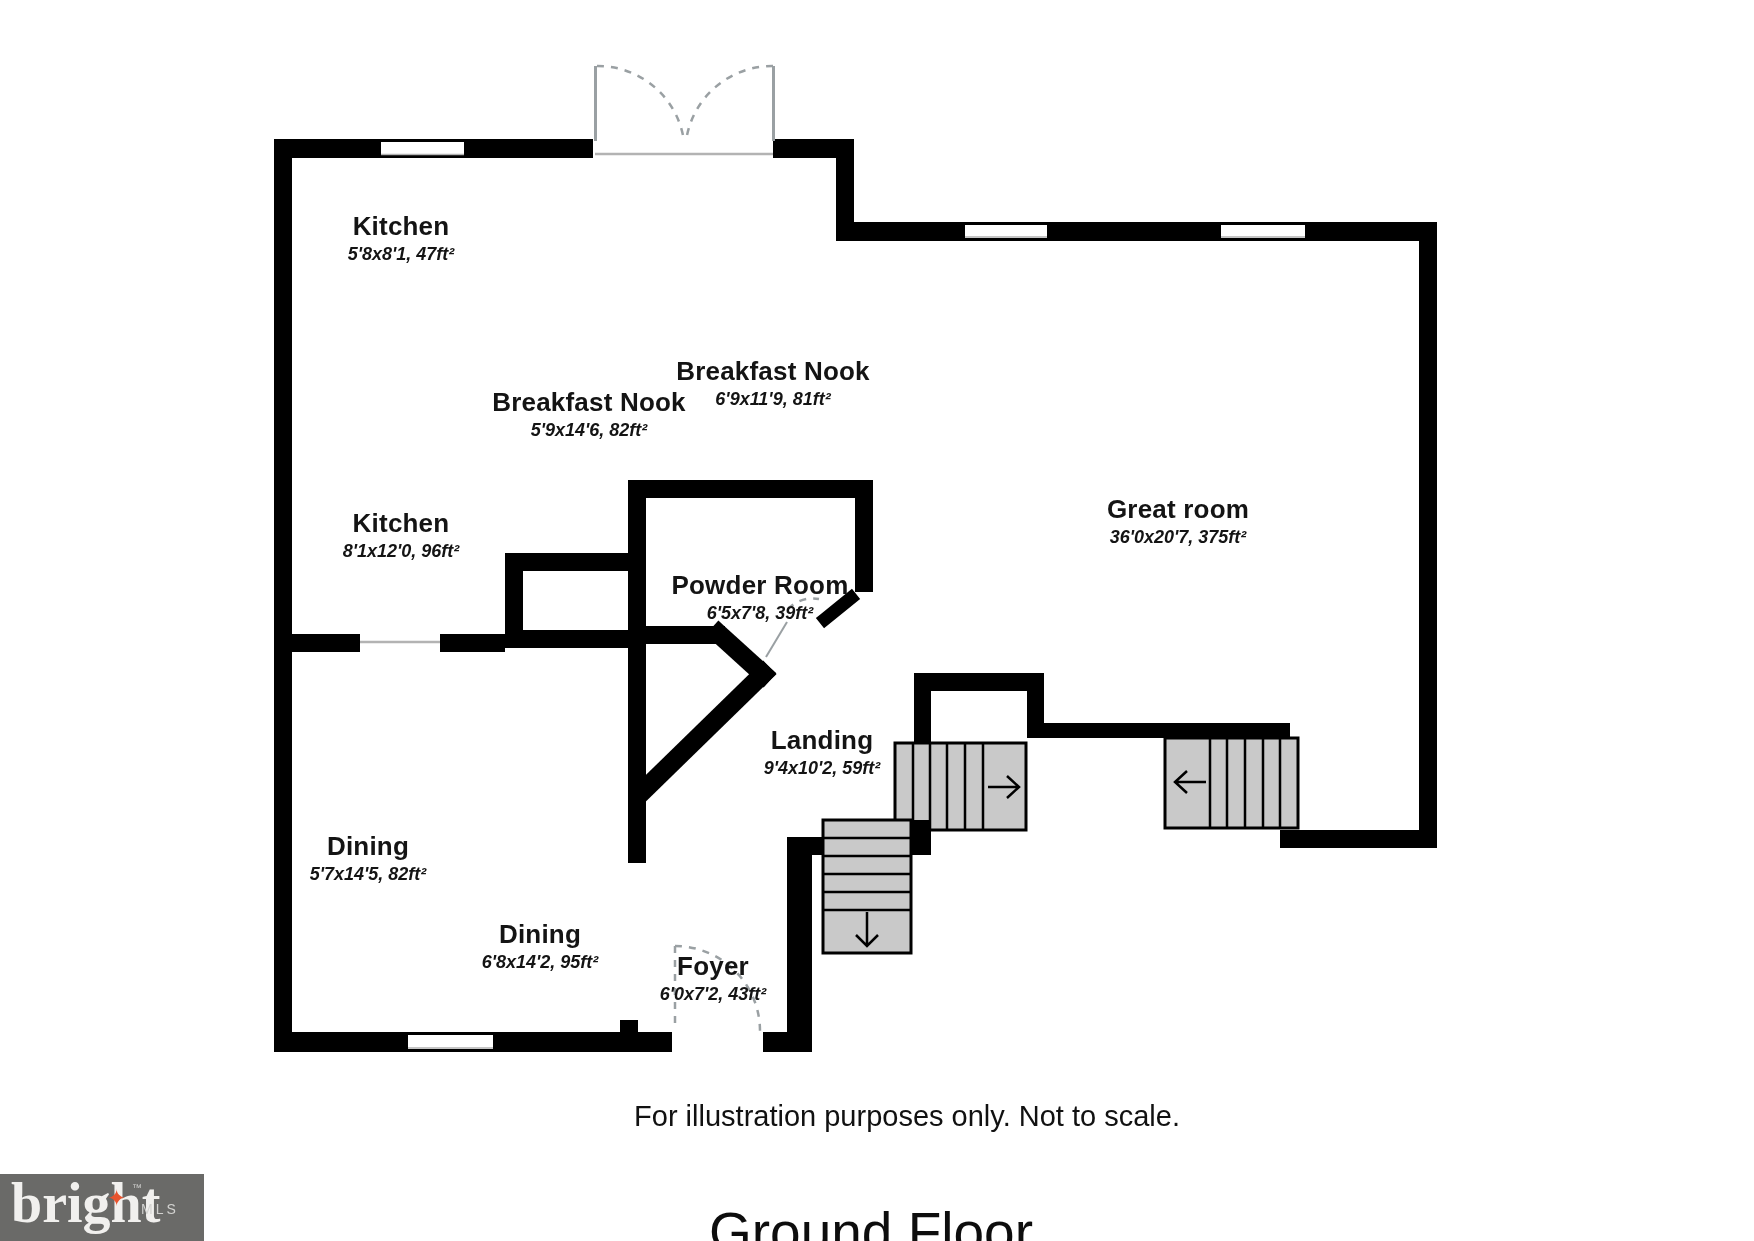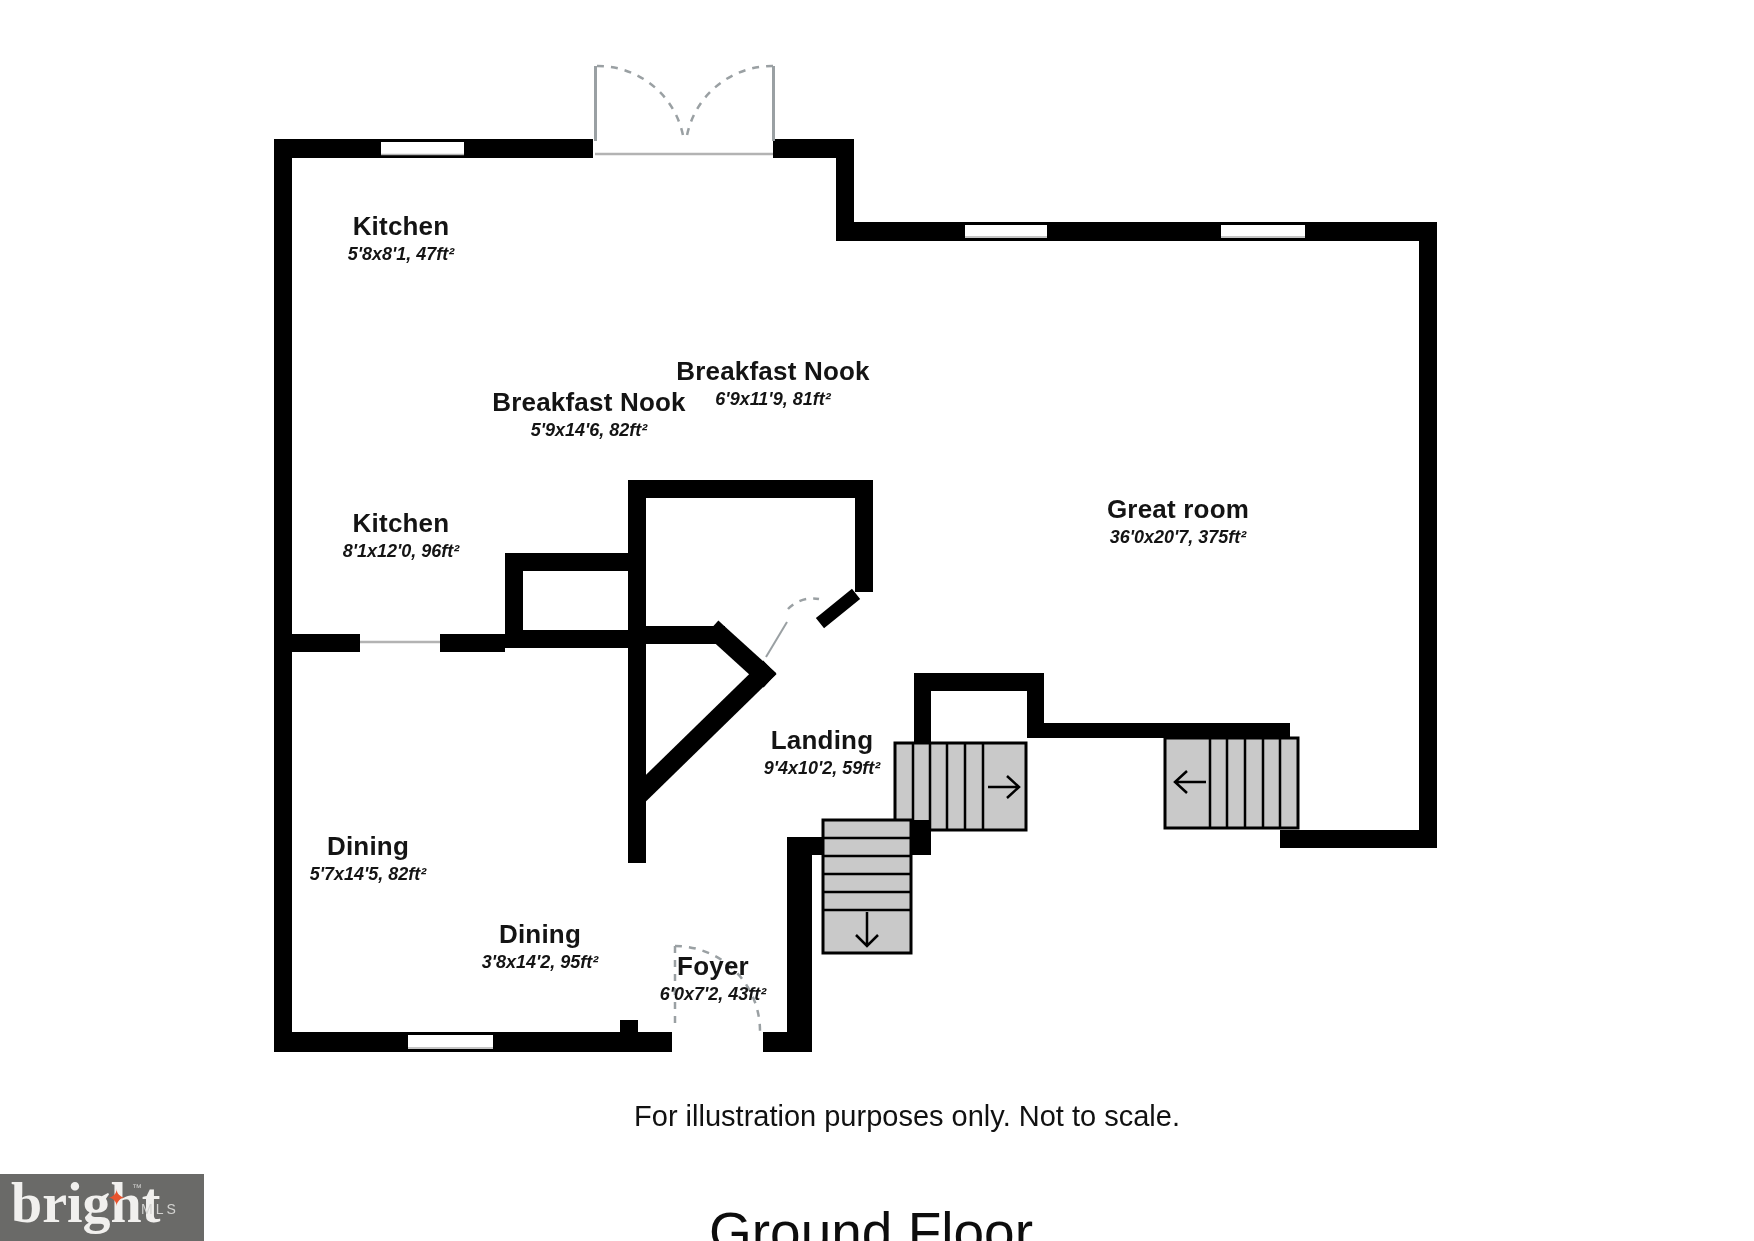--- a/index.html
+++ b/index.html
@@ -118,31 +118,35 @@
     <span class="rdims">5'9x14'6, 82ft²</span>
   </div>
   <div class="room" style="left:401px;top:508px">
     <span class="rname">Kitchen</span>
     <span class="rdims">8'1x12'0, 96ft²</span>
   </div>
   <div class="room" style="left:1178px;top:494px">
     <span class="rname">Great room</span>
     <span class="rdims">36'0x20'7, 375ft²</span>
   </div>
+  <div class="room" style="left:760px;top:570px">
+    <span class="rname">Powder Room</span>
+    <span class="rdims">6'5x7'8, 39ft²</span>
+  </div>
   <div class="room" style="left:822px;top:725px">
     <span class="rname">Landing</span>
     <span class="rdims">9'4x10'2, 59ft²</span>
   </div>
   <div class="room" style="left:368px;top:831px">
     <span class="rname">Dining</span>
     <span class="rdims">5'7x14'5, 82ft²</span>
   </div>
   <div class="room" style="left:540px;top:919px">
     <span class="rname">Dining</span>
-    <span class="rdims">3'8x14'2, 95ft²</span>
+    <span class="rdims">6'8x14'2, 95ft²</span>
   </div>
   <div class="room" style="left:713px;top:951px">
     <span class="rname">Foyer</span>
     <span class="rdims">6'0x7'2, 43ft²</span>
   </div>
 
   <div class="footnote">For illustration purposes only. Not to scale.</div>
   <div class="floor-title">Ground Floor</div>
 
   <div class="logo">

